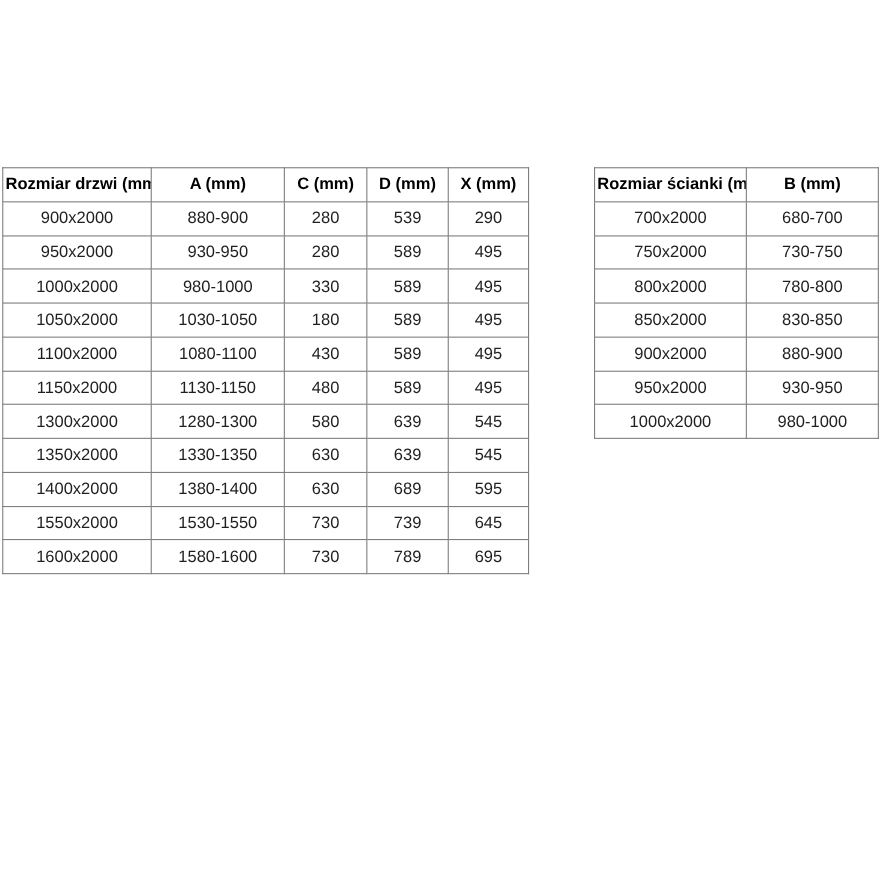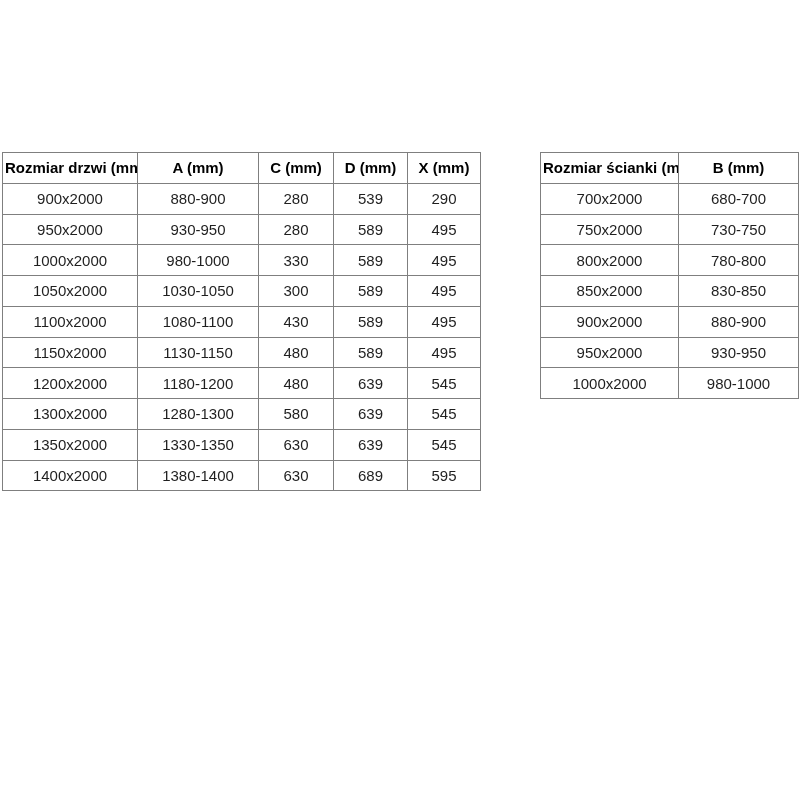--- a/index.html
+++ b/index.html
@@ -90,44 +90,37 @@
       <tr>
         <td>1000x2000</td>
         <td>980-1000</td>
         <td>330</td>
         <td>589</td>
         <td>495</td>
       </tr>
       <tr>
         <td>1050x2000</td>
         <td>1030-1050</td>
-        <td>300</td>
+        <td>180</td>
         <td>589</td>
         <td>495</td>
       </tr>
       <tr>
         <td>1100x2000</td>
         <td>1080-1100</td>
         <td>430</td>
         <td>589</td>
         <td>495</td>
       </tr>
       <tr>
         <td>1150x2000</td>
         <td>1130-1150</td>
         <td>480</td>
         <td>589</td>
         <td>495</td>
-      </tr>
-      <tr>
-        <td>1200x2000</td>
-        <td>1180-1200</td>
-        <td>480</td>
-        <td>639</td>
-        <td>545</td>
       </tr>
       <tr>
         <td>1300x2000</td>
         <td>1280-1300</td>
         <td>580</td>
         <td>639</td>
         <td>545</td>
       </tr>
       <tr>
         <td>1350x2000</td>
@@ -135,20 +128,34 @@
         <td>630</td>
         <td>639</td>
         <td>545</td>
       </tr>
       <tr>
         <td>1400x2000</td>
         <td>1380-1400</td>
         <td>630</td>
         <td>689</td>
         <td>595</td>
+      </tr>
+      <tr>
+        <td>1550x2000</td>
+        <td>1530-1550</td>
+        <td>730</td>
+        <td>739</td>
+        <td>645</td>
+      </tr>
+      <tr>
+        <td>1600x2000</td>
+        <td>1580-1600</td>
+        <td>730</td>
+        <td>789</td>
+        <td>695</td>
       </tr>
     </tbody>
   </table>
 
 <table id="walls-table" class="spec-table">
   <colgroup>
     <col class="c0">
       <col class="c1">
   </colgroup>
 <thead>

